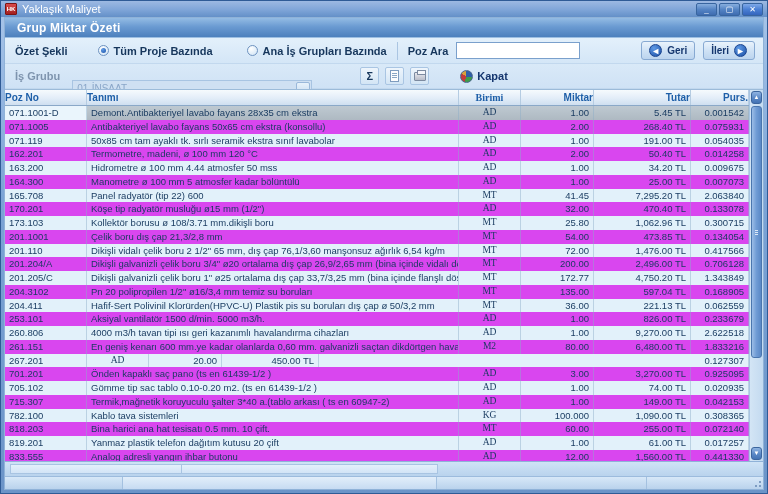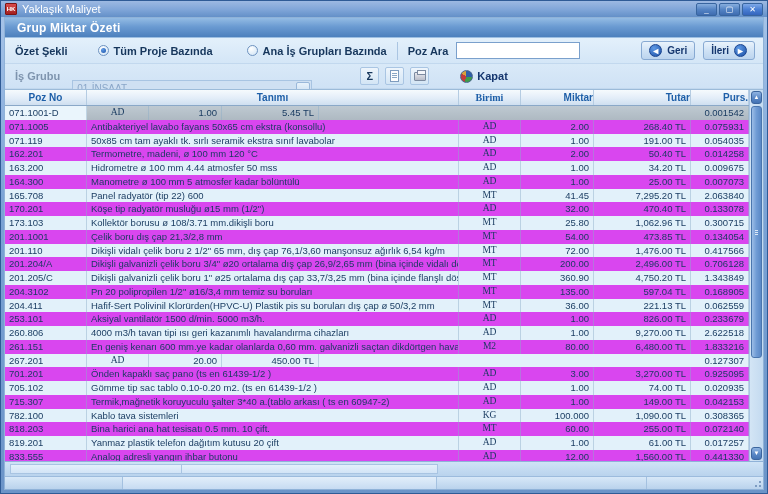--- a/index.html
+++ b/index.html
@@ -77,21 +77,21 @@
     border:1px solid transparent; border-radius:2px; background:transparent; cursor:pointer;
     font-size:11px; font-weight:bold; color:#15366e; font-family:"Liberation Sans",sans-serif; }
   .kapat-icon { width:13px; height:13px; border-radius:50%;
     background:conic-gradient(#2e5fa8 0 100deg,#3f9c4a 100deg 200deg,#c23b3b 200deg 300deg,#d8a23a 300deg 360deg);
     border:1px solid #49658c; }
   
   .grid { flex:1; position:relative; background:#dcebf8; border-top:1px solid #9cbbd9; overflow:hidden; }
   .grid-inner { position:absolute; left:0; top:0; right:14px; bottom:0; }
   .grid-head { display:flex; height:16px; border-bottom:1px solid #8aa8c8;
     background:linear-gradient(180deg,#f6fafd 0%,#e2edf8 55%,#cfdff0 100%); }
-  .hcell { font-size:10px; font-weight:bold; color:#1e5fa8; text-align:center; line-height:15px;
+  .hcell { font-size:10px; font-weight:bold; color:#1e5fa8; line-height:15px;
     border-right:1px solid #b5cce2; white-space:nowrap; overflow:hidden; cursor:pointer; }
   .grid-body { position:absolute; top:16px; left:0; right:0; bottom:0; overflow:hidden; }
   .grow { display:flex; height:13.75px; cursor:pointer; }
   .grow.even { background:#e2f1fa; }
   .grow.odd  { background:#d946ef; }
   .grow.sel  { background:linear-gradient(180deg,#bec9d1,#aeb9c2); }
   .gcell { font-size:9.5px; color:#17395f; line-height:13.75px; padding:0 4px;
     border-right:1px solid rgba(140,172,200,.45); white-space:nowrap; overflow:hidden; }
   .grow.sel .gcell:first-child { background:#eaf5fc; }
   .c0 { width:82px; flex:none; }
@@ -203,20 +203,21 @@
           <span class="hcell c0">Poz No</span>
           <span class="hcell c1">Tanımı</span>
           <span class="hcell c2">Birimi</span>
           <span class="hcell c3">Miktar</span>
           <span class="hcell c4">Tutar</span>
           <span class="hcell c5">Purs.</span>
         </div>
         <div class="grid-body">
             <div class="grow sel">
     <span class="gcell c0">071.1001-D</span>
+    <span class="gcell c1">Demont.Antibakteriyel lavabo fayans 28x35 cm ekstra</span>
     <span class="gcell c2">AD</span>
     <span class="gcell c3">1.00</span>
     <span class="gcell c4">5.45 TL</span>
     <span class="gcell c5">0.001542</span>
   </div>
             <div class="grow odd">
     <span class="gcell c0">071.1005</span>
     <span class="gcell c1">Antibakteriyel lavabo fayans 50x65 cm ekstra (konsollu)</span>
     <span class="gcell c2">AD</span>
     <span class="gcell c3">2.00</span>
@@ -300,21 +301,21 @@
     <span class="gcell c1">Dikişli galvanizli çelik boru 3/4"  ø20 ortalama dış çap 26,9/2,65 mm  (bina içinde vidalı döşenmiş boru r</span>
     <span class="gcell c2">MT</span>
     <span class="gcell c3">200.00</span>
     <span class="gcell c4">2,496.00 TL</span>
     <span class="gcell c5">0.706128</span>
   </div>
             <div class="grow even">
     <span class="gcell c0">201.205/C</span>
     <span class="gcell c1">Dikişli galvanizli çelik boru 1"  ø25 ortalama dış çap 33,7/3,25 mm  (bina içinde flanşlı döşenmiş boru m</span>
     <span class="gcell c2">MT</span>
-    <span class="gcell c3">360.90</span>
+    <span class="gcell c3">172.77</span>
     <span class="gcell c4">4,750.20 TL</span>
     <span class="gcell c5">1.343849</span>
   </div>
             <div class="grow odd">
     <span class="gcell c0">204.3102</span>
     <span class="gcell c1">Pn 20 polipropilen 1/2" ø16/3,4 mm temiz su boruları</span>
     <span class="gcell c2">MT</span>
     <span class="gcell c3">135.00</span>
     <span class="gcell c4">597.04 TL</span>
     <span class="gcell c5">0.168905</span>

